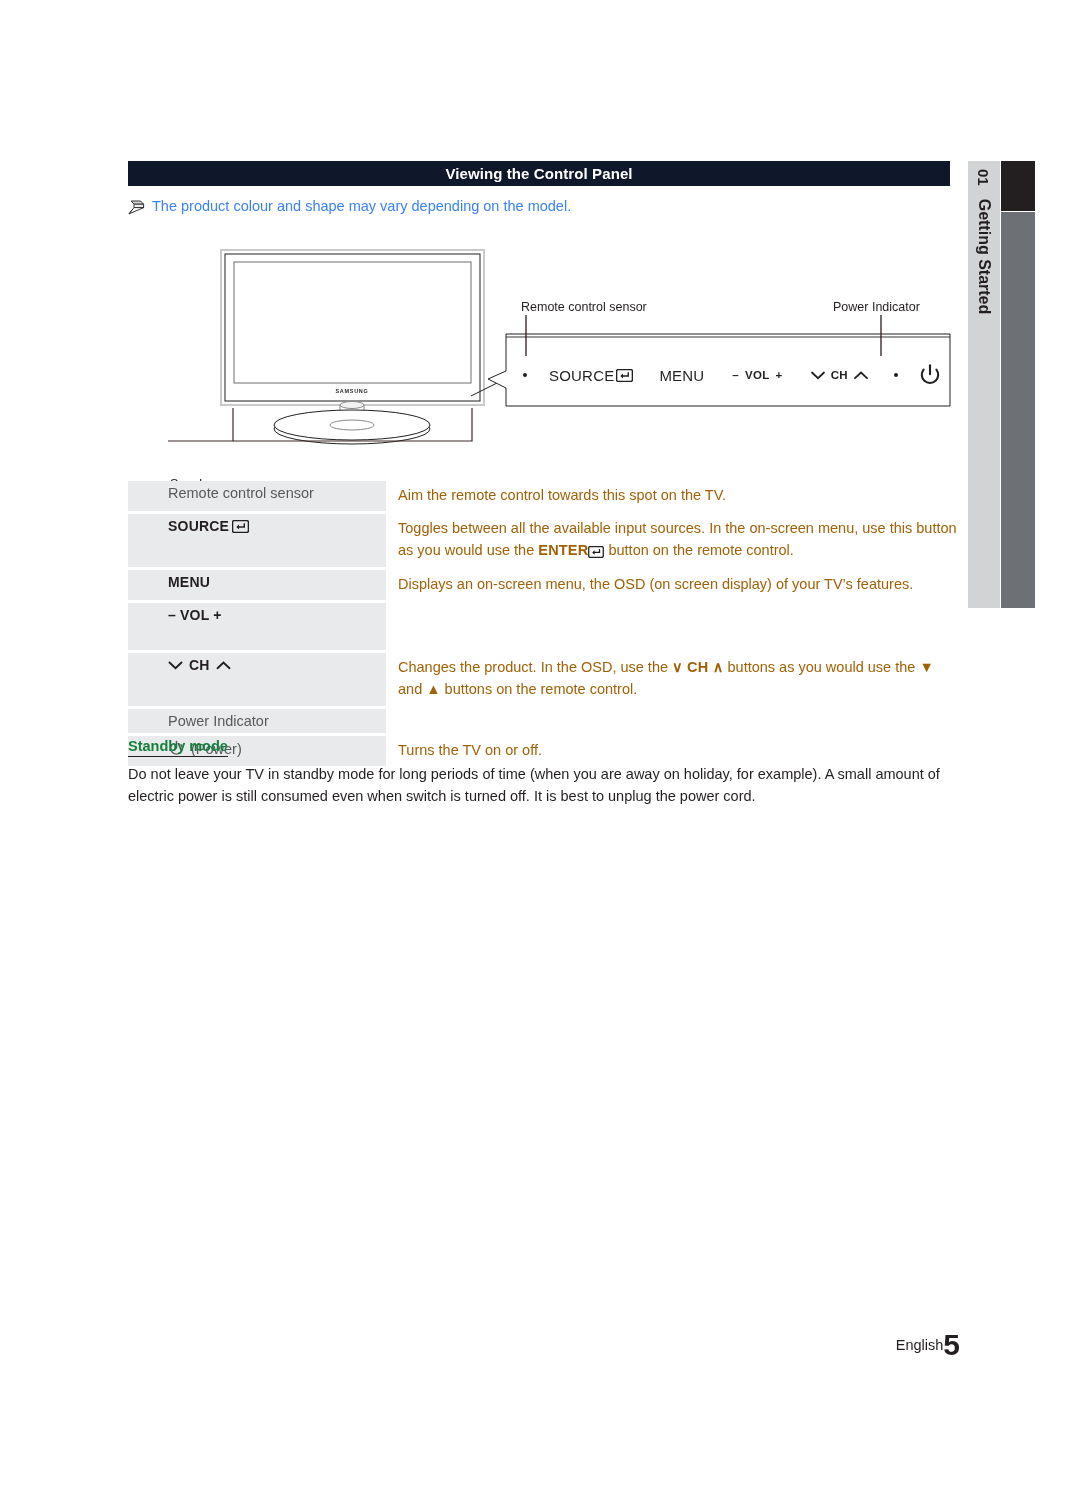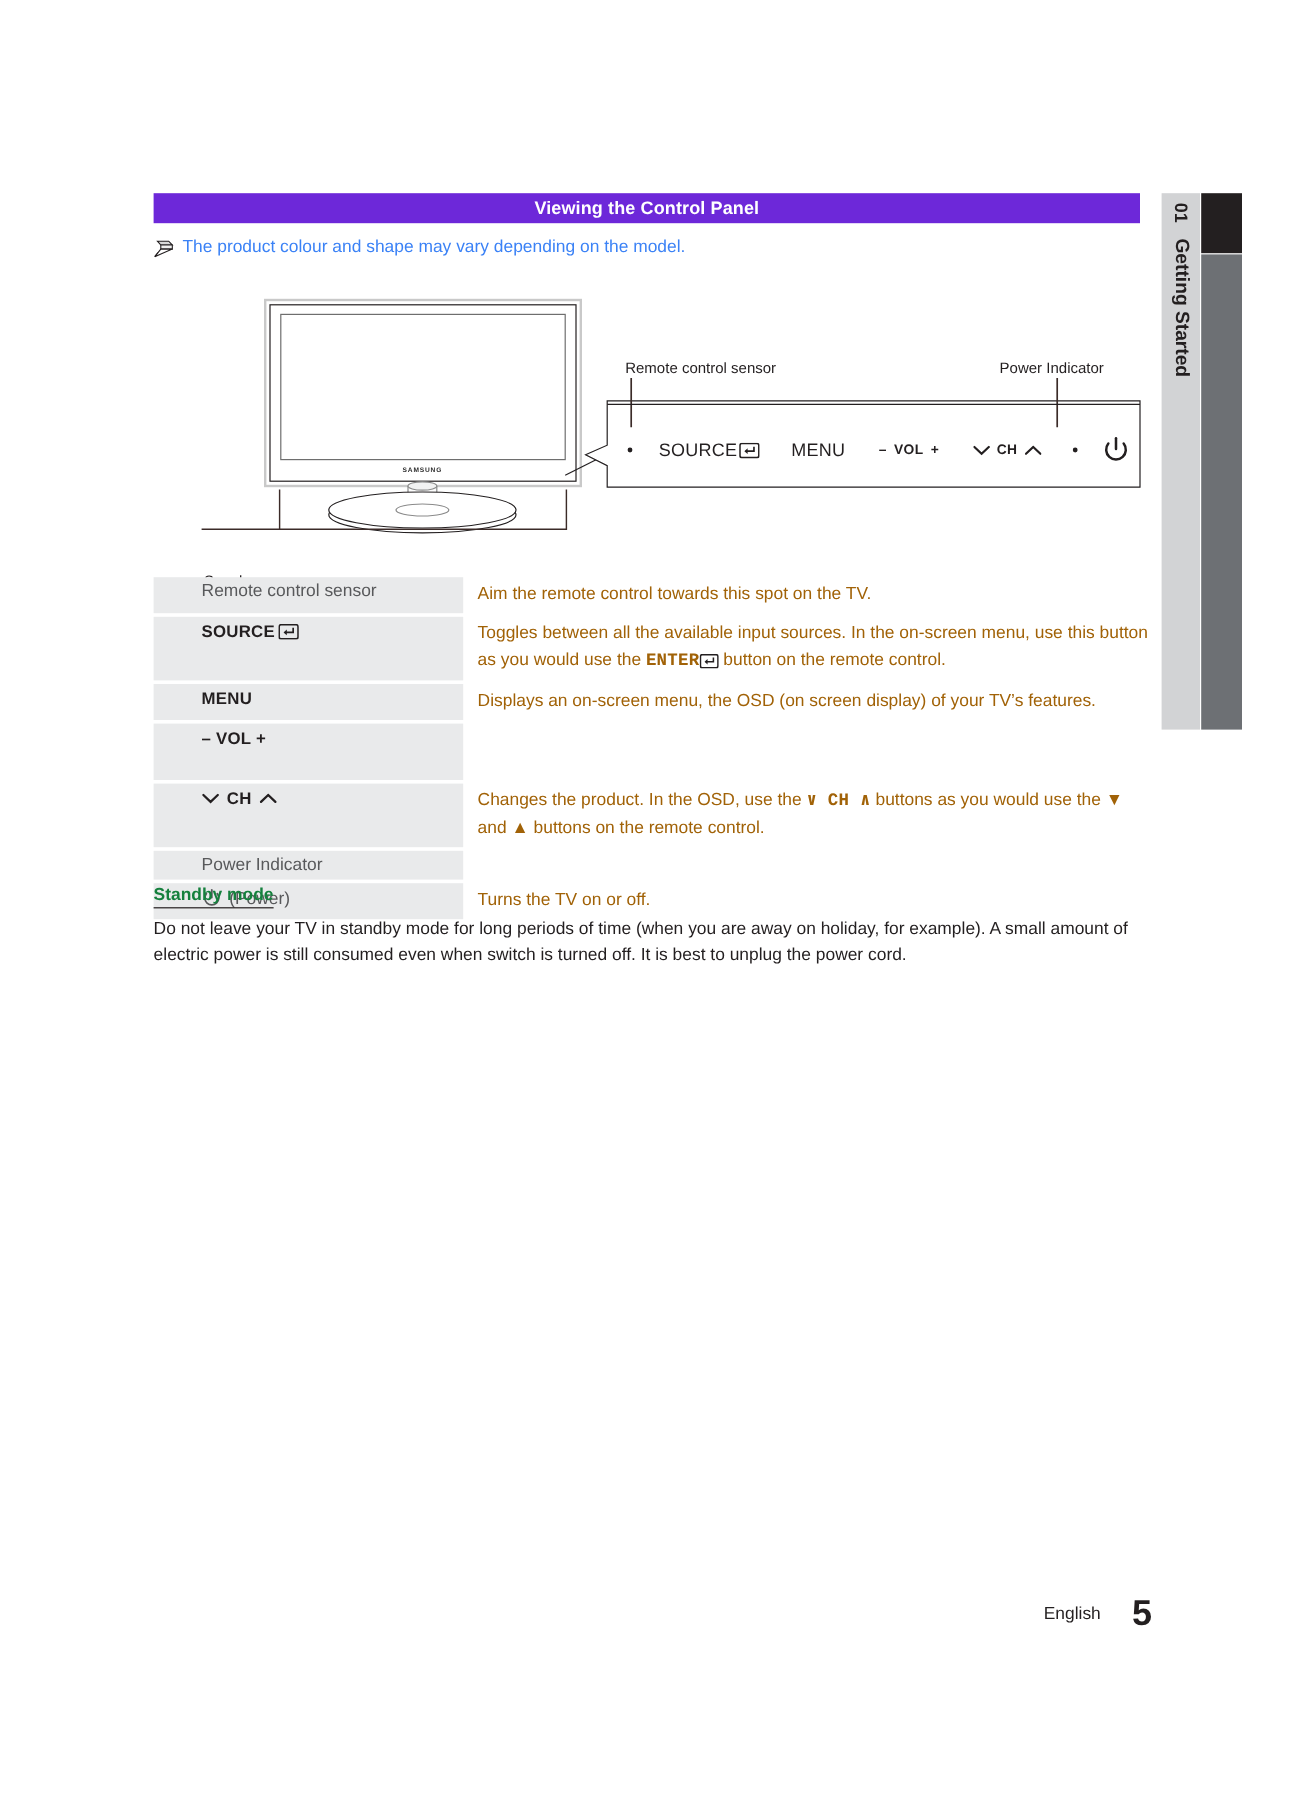--- a/index.html
+++ b/index.html
@@ -68,21 +68,21 @@
     color: #231f20;
   }
 
   
   #section-header {
     position: absolute;
     left: 128px;
     top: 161px;
     width: 822px;
     height: 25px;
-    background: #6d28d9;
+    background: #0f172a;
     color: #ffffff;
     font-size: 15px;
     font-weight: bold;
     display: flex;
     align-items: center;
     justify-content: center;
     letter-spacing: 0.1px;
   }
 
   
@@ -210,21 +210,21 @@
   .scell-right {
     flex: 1;
     padding: 3px 0 3px 12px;
     font-size: 14.5px;
     color: #a16207;
     line-height: 1.52;
   }
   .r1 .scell-left, .r1 .scell-right { min-height: 24px; }
   .r2 .scell-left, .r2 .scell-right { min-height: 47px; }
 
-  .kbd-bold { font-weight: bold; letter-spacing: 0.2px; font-family: Liberation Mono, monospace; }
+  .kbd-bold { font-weight: bold; letter-spacing: 0.2px; }
   .inline-ic { display:inline-flex; align-items:center; vertical-align:-3px; }
 
   
   #standby-head {
     position: absolute;
     left: 128px;
     top: 738px;
     font-size: 14.5px;
     font-weight: bold;
     color: #15803d;
@@ -243,21 +243,20 @@
 
   
   #footer {
     position: absolute;
     left: 820px;
     top: 1330px;
     width: 140px;
     display: flex;
     align-items: center;
     justify-content: flex-end;
-    gap: 26px;
   }
   #footer .lang {
     font-size: 14.5px;
     color: #231f20;
   }
   #footer .pageno {
     font-size: 30px;
     font-weight: bold;
     color: #231f20;
     line-height: 1;

